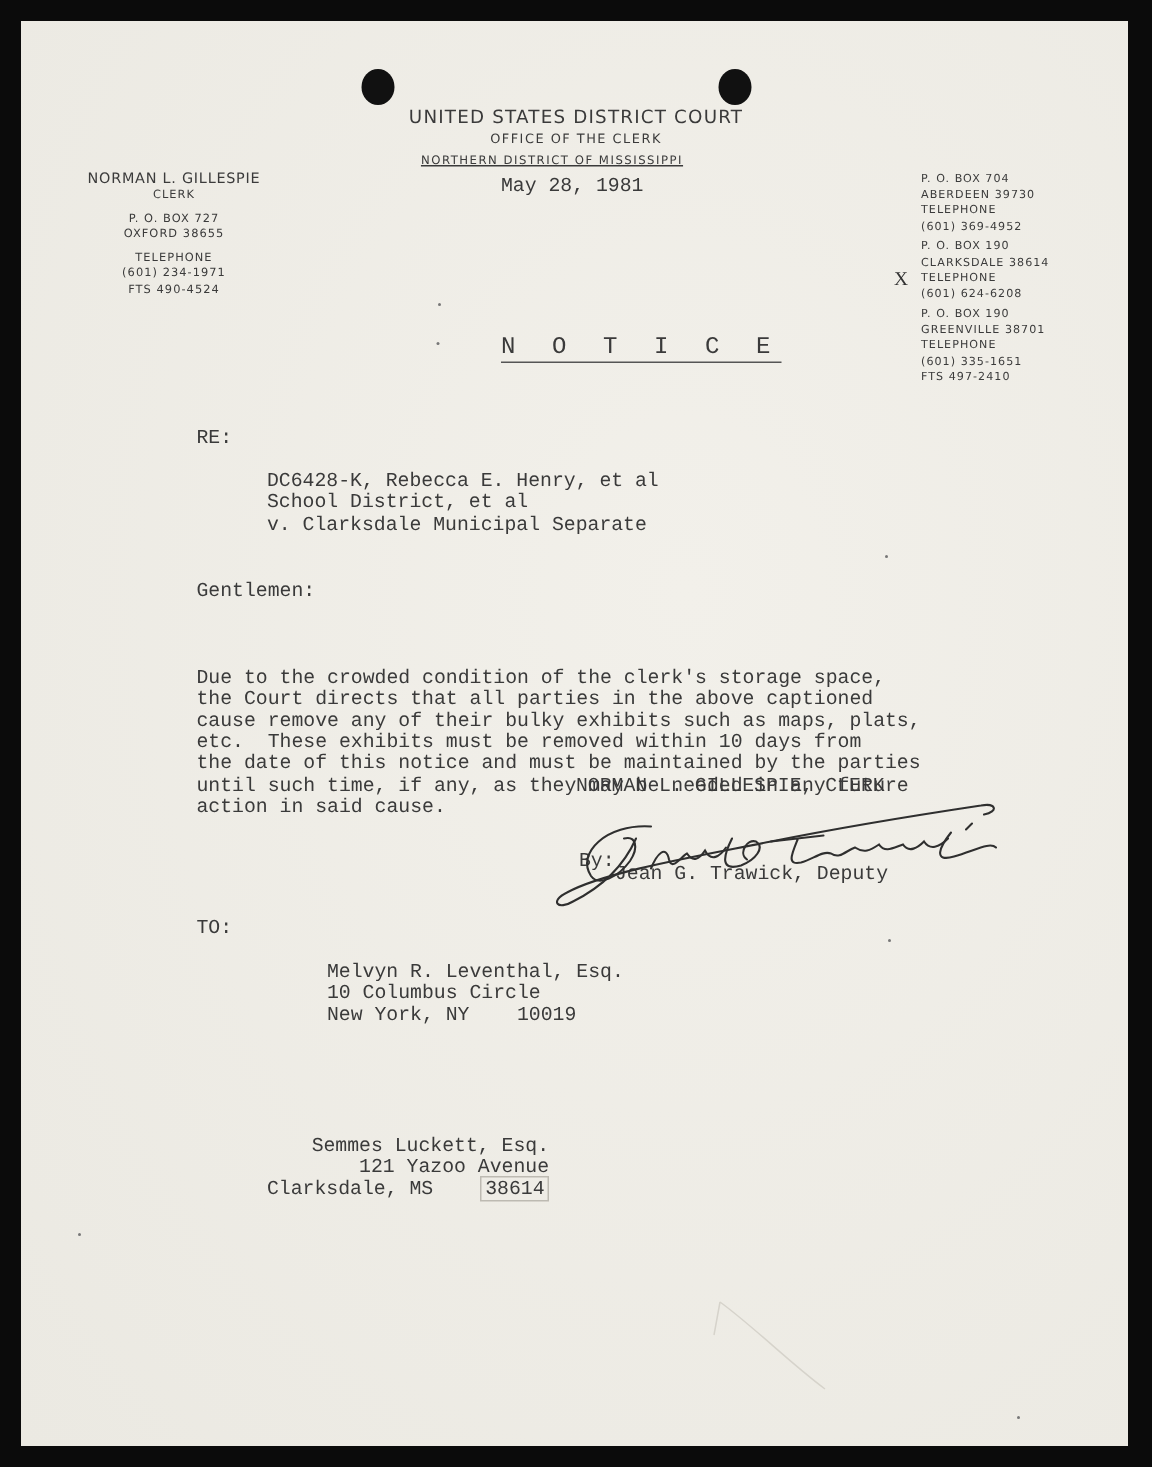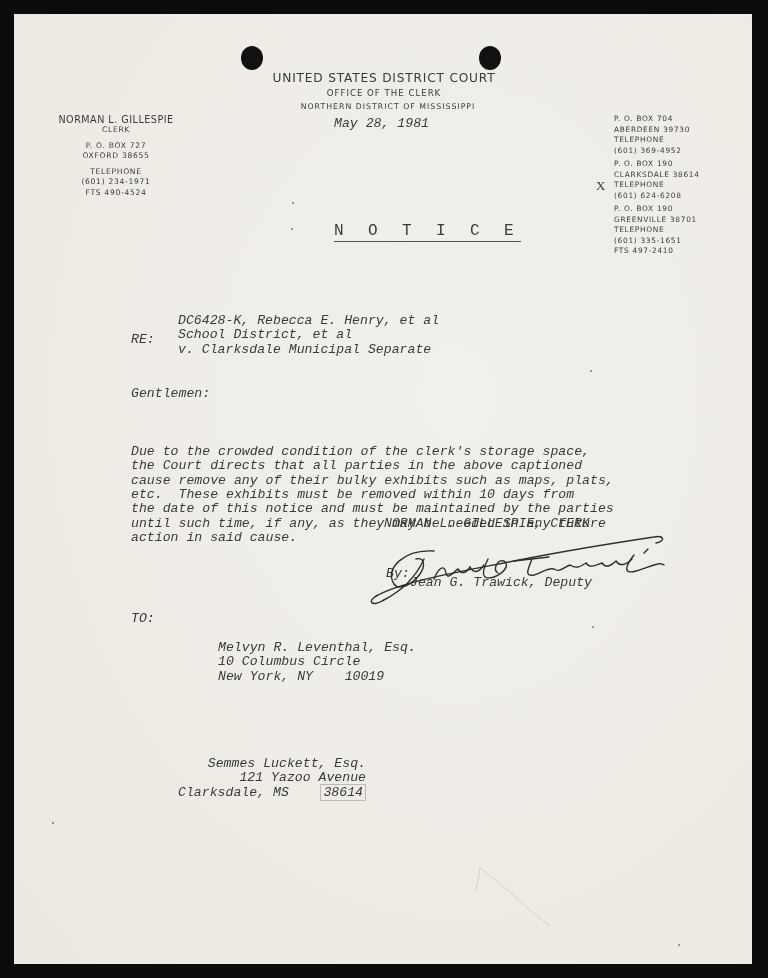--- a/index.html
+++ b/index.html
@@ -19,40 +19,40 @@
       font-family:"DejaVu Sans", sans-serif; color:#3a3a3a; letter-spacing:0.6px;
       position:absolute; white-space:nowrap; text-align:center;
     }
     .lh-left { position:absolute; left:22px; top:100px; width:160px; text-align:center; color:#3b3b3b;
       font-family:"DejaVu Sans", sans-serif; }
     .lh-left .name { font-size:9.6px; letter-spacing:0.5px; }
     .lh-left .small { font-size:7.6px; letter-spacing:0.7px; line-height:10.5px; }
     .lh-right { position:absolute; left:600px; top:100px; width:130px; color:#3b3b3b;
       font-family:"DejaVu Sans", sans-serif; font-size:7.4px; letter-spacing:0.7px; line-height:10.5px; }
     .block-gap { height:5px; }
-    .typed { position:absolute; font-family:"Liberation Mono", monospace; font-size:13.2px; color:#3a3a3a; white-space:pre; line-height:14.4px;font-style:italic; }
+    .typed { position:absolute; font-family:"Liberation Mono", monospace; font-size:13.2px; color:#3a3a3a; white-space:pre; line-height:14.4px; }
     .x-mark { position:absolute; left:582px; top:164px; font-family:"Liberation Serif", serif; font-size:13px; color:#333; }
     .notice { position:absolute; left:320px; top:208px; font-size:16px; letter-spacing:7.4px; color:#3a3a3a;
       border-bottom:1px solid #555; padding-bottom:1px; font-family:Liberation Mono, monospace; }
     .para-line { display:block; }
     .signature { position:absolute; left:350px; top:515px; width:320px; height:90px; }
     .zip-box { border:1px solid #bdbab2; padding:0 2px; }
     .speck { position:absolute; width:2px; height:2px; border-radius:50%; background:#777; }
   </style>
 </head>
 <body>
 
 <div class="page">
 
   <div class="hole" style="left:227px; top:32px;"></div>
   <div class="hole" style="left:465px; top:32px;"></div>
 
   <div class="serif-caps" style="left:230px; top:57px; width:280px; font-size:12.2px; letter-spacing:0.8px;">UNITED STATES DISTRICT COURT</div>
   <div class="serif-caps" style="left:230px; top:74px; width:280px; font-size:8.6px; letter-spacing:1px;">OFFICE OF THE CLERK</div>
-  <div class="serif-caps" style="left:234px; top:88px; width:280px; font-size:7.8px; letter-spacing:1px;">NORTHERN DISTRICT OF MISSISSIPPI</div>
+  <div class="serif-caps" style="left:214px; top:88px; width:280px; font-size:7.8px; letter-spacing:1px;text-decoration:underline;">NORTHERN DISTRICT OF MISSISSIPPI</div>
 
   <div class="typed" style="left:320px; top:103px;">May 28, 1981</div>
 
   <div class="lh-left">
     <div class="name">NORMAN L. GILLESPIE</div>
     <div class="small">CLERK</div>
     <div class="block-gap"></div>
     <div class="small">P. O. BOX 727</div>
     <div class="small">OXFORD 38655</div>
     <div class="block-gap"></div>
@@ -81,21 +81,21 @@
       <div>GREENVILLE 38701</div>
       <div>TELEPHONE</div>
       <div>(601) 335-1651</div>
       <div>FTS 497-2410</div>
     </div>
   </div>
   <div class="x-mark">X</div>
 
   <div class="notice">N O T I C E</div>
 
-  <div class="typed" style="left:117px; top:271px;margin-top:48px;">RE:</div>
+  <div class="typed" style="left:117px; top:271px;">RE:</div>
   <div class="typed" style="left:164px; top:271px;">
     <span class="para-line">DC6428-K, Rebecca E. Henry, et al</span><span class="para-line">School District, et al</span><span class="para-line">v. Clarksdale Municipal Separate</span>
   </div>
 
   <div class="typed" style="left:117px; top:373px;">Gentlemen:</div>
 
   <div class="typed" style="left:117px; top:402px;">
     <span class="para-line">Due to the crowded condition of the clerk's storage space,</span><span class="para-line">the Court directs that all parties in the above captioned</span><span class="para-line">cause remove any of their bulky exhibits such as maps, plats,</span><span class="para-line">etc.  These exhibits must be removed within 10 days from</span><span class="para-line">the date of this notice and must be maintained by the parties</span><span class="para-line">until such time, if any, as they may be needed in any future</span><span class="para-line">action in said cause.</span>
   </div>
 

